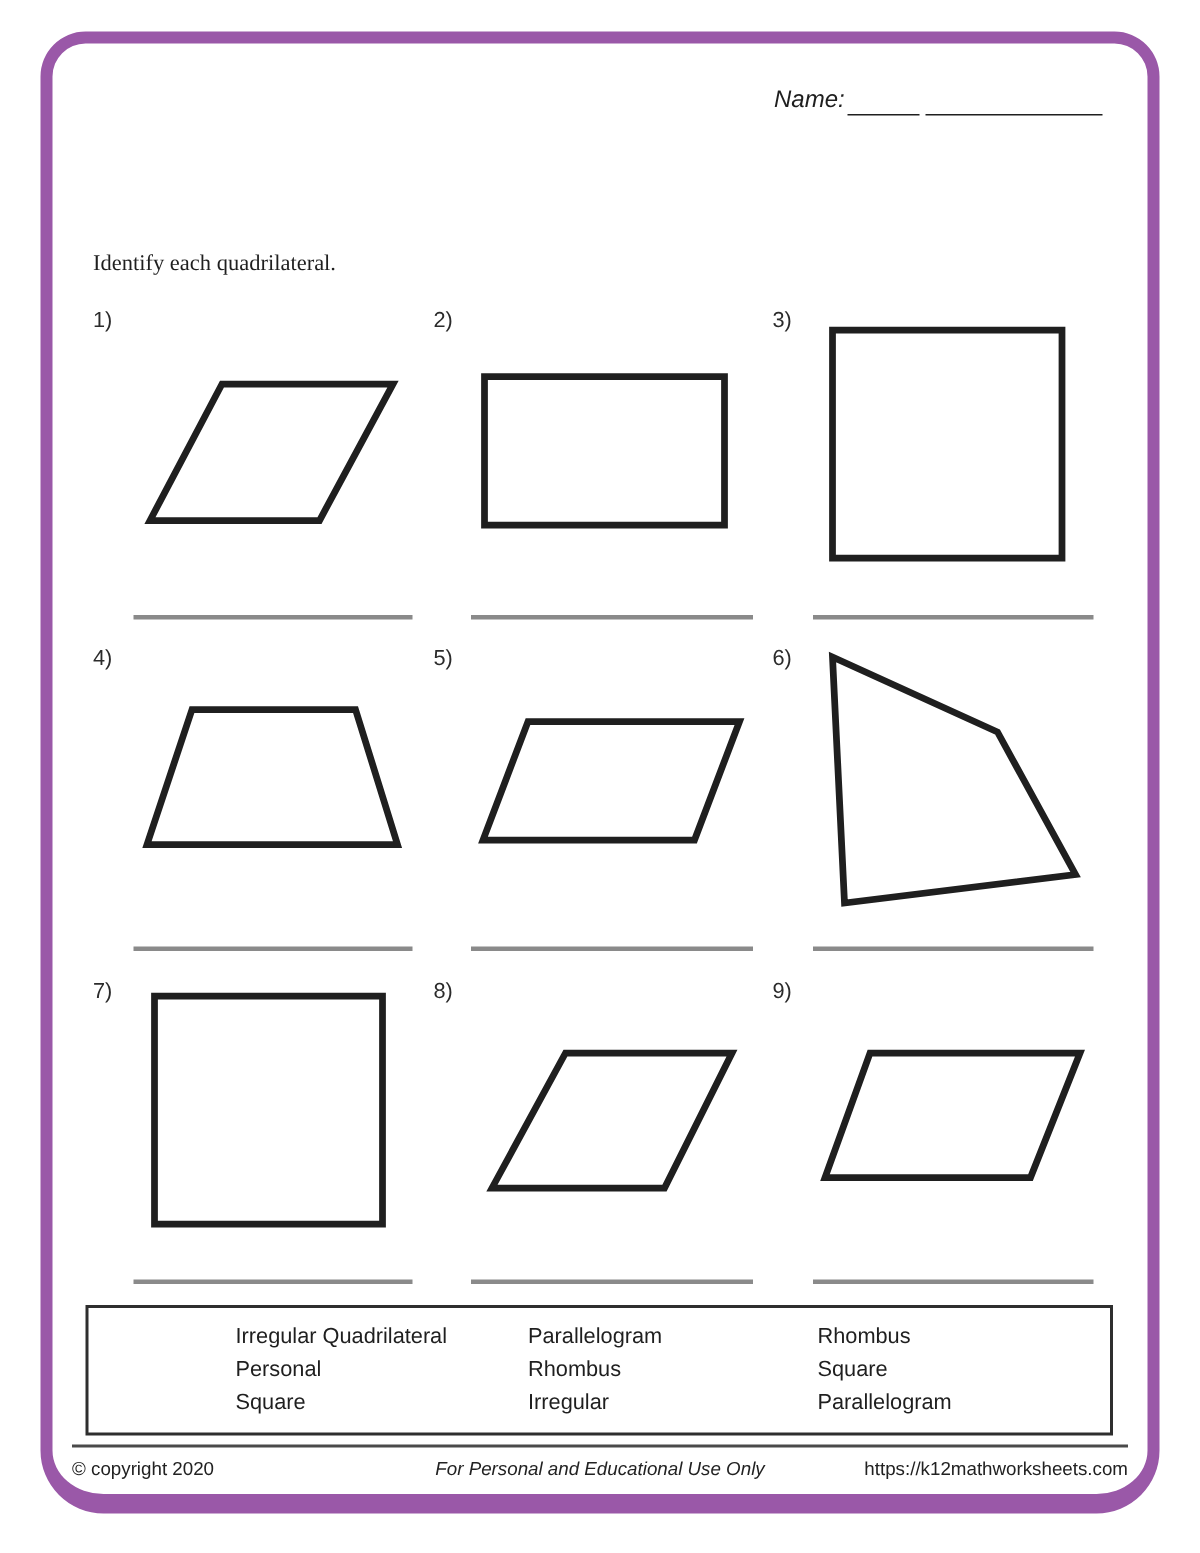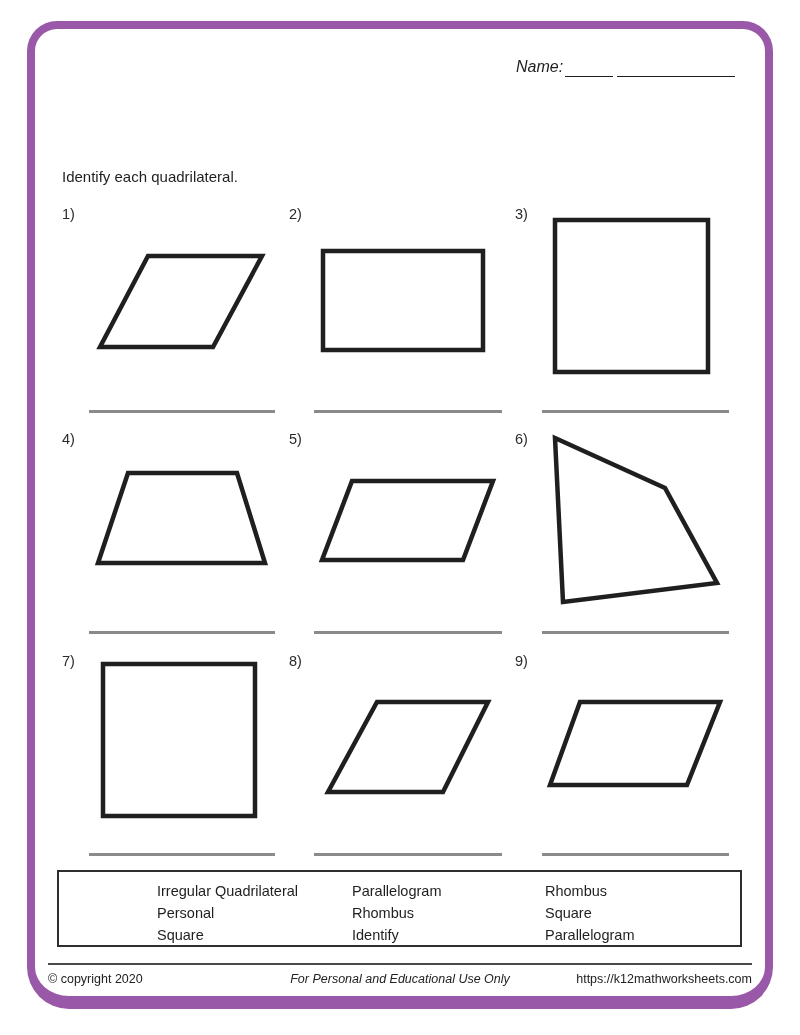--- a/index.html
+++ b/index.html
@@ -14,27 +14,27 @@
   }
   .name-row{position:absolute;left:516px;top:58px;height:24px;font-style:italic;}
   .name-label{font-size:16px;color:#1f1f1f;}
   .name-line{position:absolute;border-bottom:1.5px solid #1f1f1f;height:18px;}
   .name-line.seg1{left:49px;width:48px;top:0;}
   .name-line.seg2{left:101px;width:118px;top:0;}
   .title{
     position:absolute;left:0;top:100px;width:800px;margin:0;text-align:center;
     font-size:28px;font-weight:700;color:#111111;letter-spacing:0.2px;
   }
-  .instruction{position:absolute;left:62px;top:168px;font-size:15px;color:#1f1f1f;}
+  .instruction{position:absolute;left:62px;top:168px;font-size:15px;color:#1f1f1f;font-family:Liberation Serif, serif;}
   .shapes-svg{position:absolute;left:0;top:0;width:800px;height:1035px;}
   .shapes-svg polygon{fill:#ffffff;stroke:#1f1f1f;stroke-width:4.5;stroke-linejoin:miter;}
   .prob-num{position:absolute;font-size:14.5px;color:#2b2b2b;}
   .answer-line{position:absolute;height:3px;background:#8a8a8a;}
   .word-bank{
-    position:absolute;left:57px;top:870px;width:685px;height:77px;
+    position:absolute;left:57px;top:870px;width:685px;height:87px;
     border:2px solid #2e2e2e;box-sizing:border-box;
   }
   .wb-col{position:absolute;top:8px;font-size:14.5px;line-height:22px;color:#1f1f1f;}
   .wb-col.c1{left:98px;}
   .wb-col.c2{left:293px;}
   .wb-col.c3{left:486px;}
   .wb-item{display:block;white-space:nowrap;}
   .footer-rule{position:absolute;left:48px;top:963px;width:704px;height:2px;background:#4a4a4a;}
   .footer{
     position:absolute;left:48px;top:972px;width:704px;
@@ -92,21 +92,21 @@
 
   <div class="word-bank">
     <div class="wb-col c1">
       <span class="wb-item">Irregular Quadrilateral</span>
       <span class="wb-item">Personal</span>
       <span class="wb-item">Square</span>
     </div>
     <div class="wb-col c2">
       <span class="wb-item">Parallelogram</span>
       <span class="wb-item">Rhombus</span>
-      <span class="wb-item">Identify</span>
+      <span class="wb-item">Irregular</span>
     </div>
     <div class="wb-col c3">
       <span class="wb-item">Rhombus</span>
       <span class="wb-item">Square</span>
       <span class="wb-item">Parallelogram</span>
     </div>
   </div>
 
   <div class="footer-rule"></div>
   <div class="footer">

